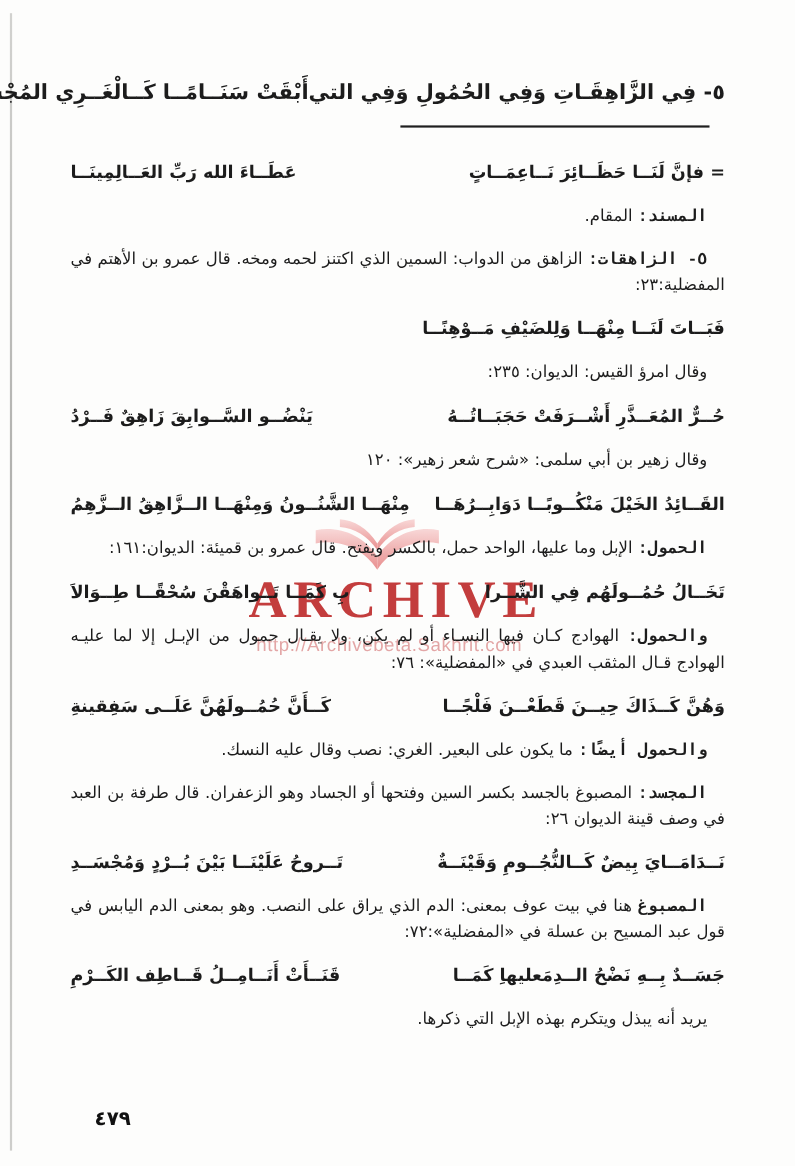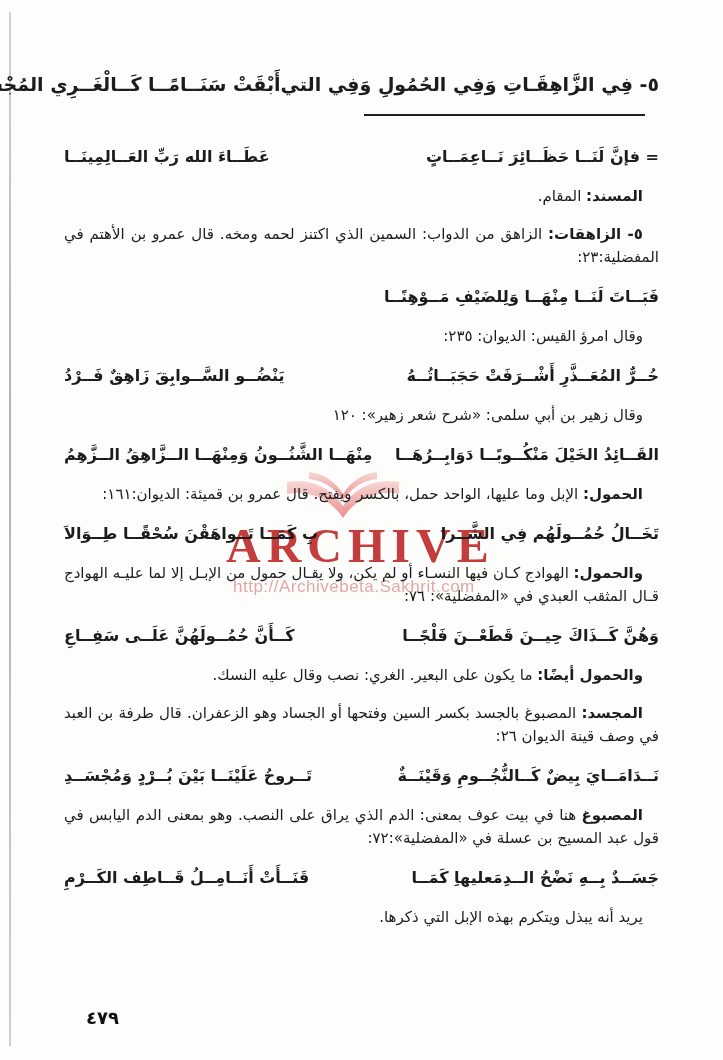--- a/index.html
+++ b/index.html
@@ -43,21 +43,21 @@
   }
   .header-verse{font-size:19px;line-height:32px;margin-bottom:14px;}
   .divider{height:2px;background:#1f1f1f;width:281px;margin:0 14px 28px auto;}
   .block{margin-bottom:15px;}
   .para{
     margin:0 0 15px 0;
     font-size:15px;line-height:23px;
     text-align:justify;text-align-last:right;
     text-indent:16px;
   }
-  .para .lead{font-weight:bold;}
+  .para .lead{font-weight:bold;font-family:Liberation Mono, monospace;}
   .hemi{white-space:nowrap;}
   .page-number{
     position:absolute;left:86px;bottom:32px;z-index:1;
     font-size:18px;font-weight:bold;color:#111;text-align:center;
   }
 </style>
 </head>
 <body>
 
 <div class="page">
@@ -120,21 +120,21 @@
 
     <div class="verse block">
       <span class="hemi">تَخَــالُ حُمُــولَهُم فِي الشَّــرا</span>
       <span class="hemi">بِ كَمَــا تَــواهَقْنَ سُحْقًــا طِــوَالاَ</span>
     </div>
 
     <p class="para"><b class="lead">والحمول:</b> <span>الهوادج كـان فيها النسـاء أو لم يكن، ولا يقـال حمول من الإبـل إلا لما عليـه الهوادج قـال المثقب العبدي في «المفضلية»: ٧٦:</span></p>
 
     <div class="verse block">
       <span class="hemi">وَهُنَّ كَــذَاكَ حِيــنَ قَطَعْــنَ فَلْجًــا</span>
-      <span class="hemi">كَــأَنَّ حُمُــولَهُنَّ عَلَــى سَفِــاعِ</span>
+      <span class="hemi">كَــأَنَّ حُمُــولَهُنَّ عَلَــى سَفِقينةِ</span>
     </div>
 
     <p class="para"><b class="lead">والحمول أيضًا:</b> <span>ما يكون على البعير. الغري: نصب وقال عليه النسك.</span></p>
 
     <p class="para"><b class="lead">المجسد:</b> <span>المصبوغ بالجسد بكسر السين وفتحها أو الجساد وهو الزعفران. قال طرفة بن العبد في وصف قينة الديوان ٢٦:</span></p>
 
     <div class="verse block">
       <span class="hemi">نَــدَامَــايَ بِيضٌ كَــالنُّجُــومِ وَقَيْنَــةٌ</span>
       <span class="hemi">تَــروحُ عَلَيْنَــا بَيْنَ بُــرْدٍ وَمُجْسَــدِ</span>
     </div>

